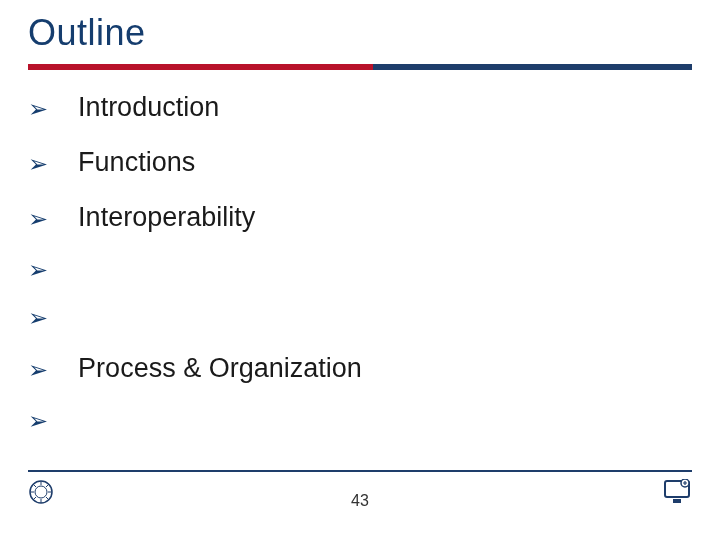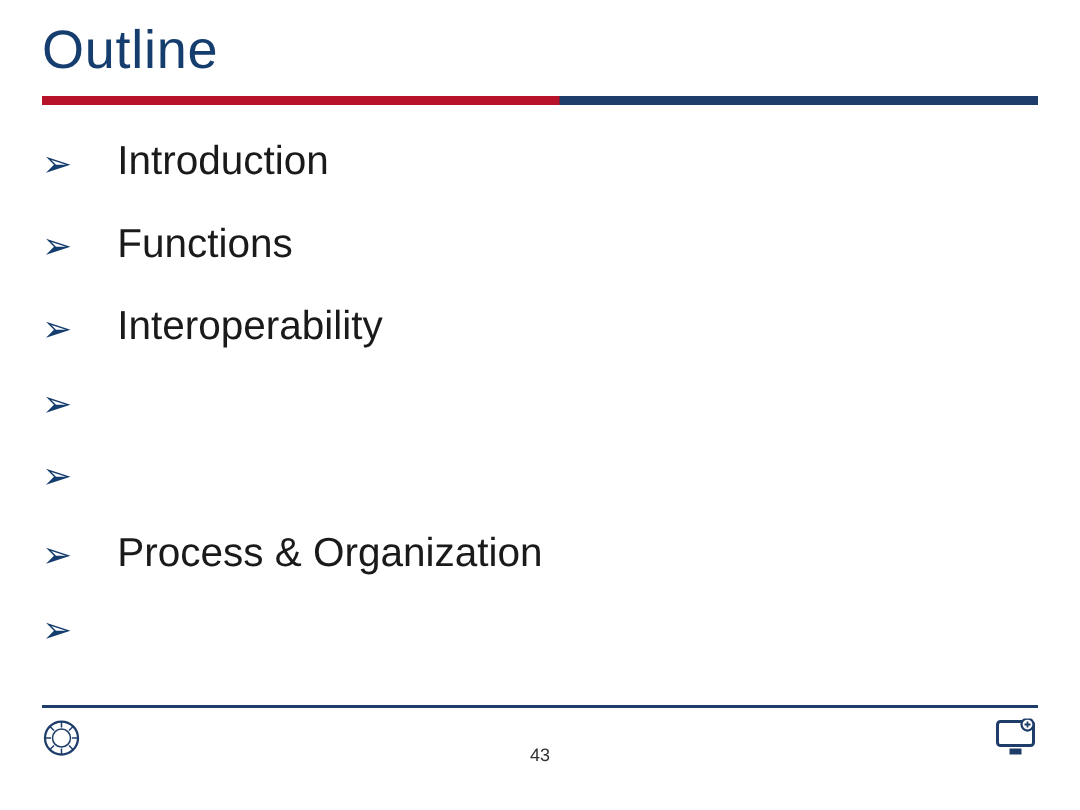--- a/index.html
+++ b/index.html
@@ -63,21 +63,21 @@
     display: flex;
     align-items: center;
     justify-content: space-between;
     height: 28px;
   }
   .page-number {
     position: absolute;
     left: 50%;
     transform: translateX(-50%);
     bottom: 10px;
-    font-size: 12px;
+    font-size: 16px;
     color: #333;
   }
   .logo-left, .logo-right { color: #1e3d6b; }
   .logo-left svg, .logo-right svg { display: block; }
 </style>
 </head>
 <body>
 
 <div class="slide">
 

